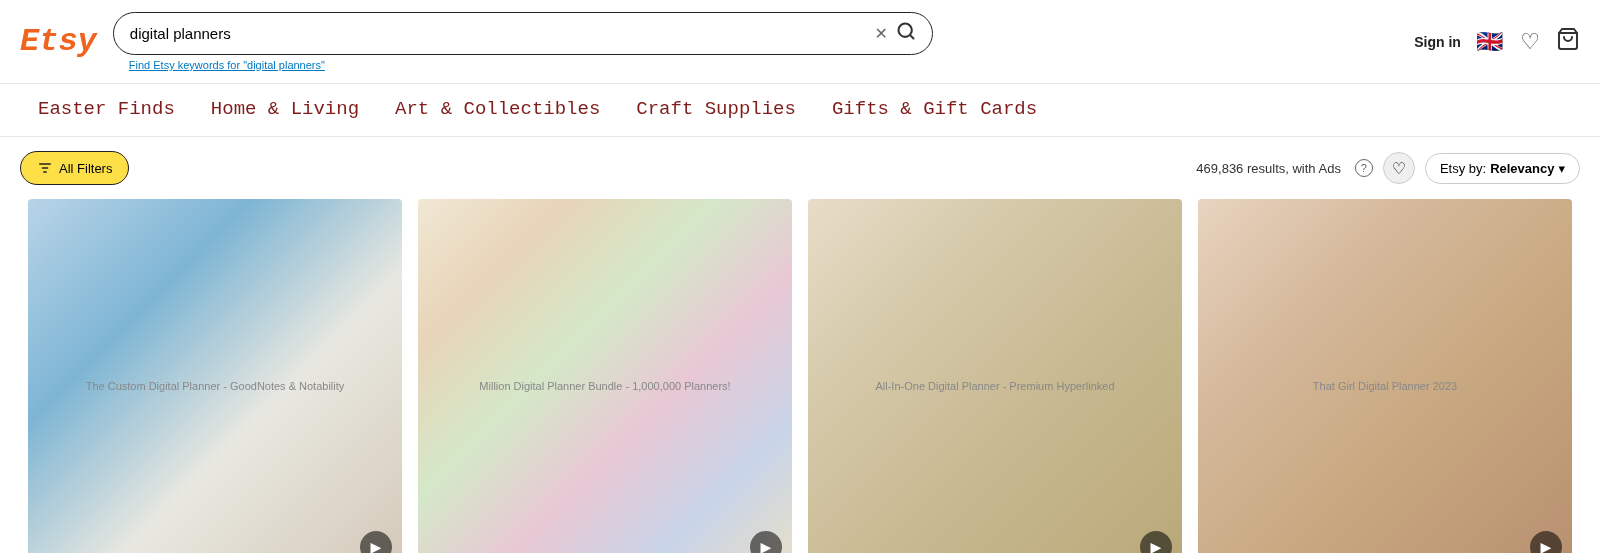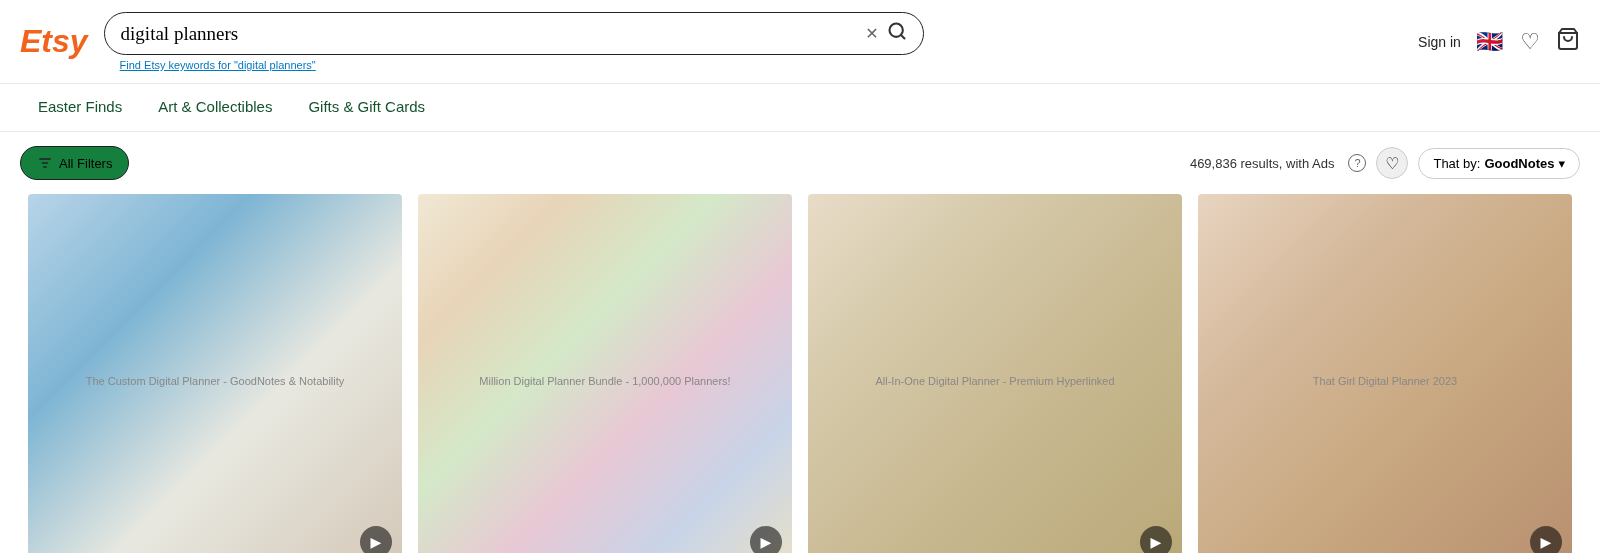--- a/index.html
+++ b/index.html
@@ -1,38 +1,38 @@
 <!DOCTYPE html>
 <html><head>
   <meta charset="utf-8">
   <style>
     * { box-sizing: border-box; margin: 0; padding: 0; }
     body { font-family: -apple-system, BlinkMacSystemFont, 'Segoe UI', sans-serif; background: #fff; font-size: 14px; color: #222; }
 
     
     .header { display: flex; align-items: center; padding: 12px 20px; border-bottom: 1px solid #e8e8e8; gap: 16px; }
-    .logo { color: #f1641e; font-size: 32px; font-weight: bold; font-style: italic; font-family: Liberation Sans, sans-serif; flex-shrink: 0; }
+    .logo { color: #f1641e; font-size: 32px; font-weight: bold; font-style: italic; font-family: Liberation Mono, monospace; flex-shrink: 0; }
     .search-container { flex: 1; max-width: 820px; position: relative; }
     .search-bar { display: flex; align-items: center; border: 1.5px solid #222; border-radius: 24px; padding: 8px 16px; background: #fff; }
-    .search-input { border: none; outline: none; flex: 1; font-size: 19px; font-family: Liberation Serif, serif; }
+    .search-input { border: none; outline: none; flex: 1; font-size: 15px; }
     .search-clear { color: #666; cursor: pointer; font-size: 16px; margin-right: 8px; }
     .search-icon-btn { background: none; border: none; cursor: pointer; font-size: 18px; }
     .search-hint { font-size: 11px; color: #0079c0; margin-top: 4px; margin-left: 16px; text-decoration: underline; cursor: pointer; }
     .header-actions { display: flex; align-items: center; gap: 16px; margin-left: auto; }
-    .sign-in { font-size: 14px; font-weight: 400; cursor: pointer; white-space: nowrap; }
+    .sign-in { font-size: 14px; font-weight: 700; cursor: pointer; white-space: nowrap; }
     .header-icon { font-size: 22px; cursor: pointer; color: #333; }
 
     
     .nav { display: flex; align-items: center; padding: 0 20px; border-bottom: 1px solid #e8e8e8; gap: 0; overflow-x: auto; }
-    .nav-item { padding: 14px 18px; font-size: 15px; color: #14532d; white-space: nowrap; cursor: pointer; text-decoration: none; border-bottom: 2px solid transparent; }
+    .nav-item { padding: 14px 18px; font-size: 19px; color: #7f1d1d; white-space: nowrap; cursor: pointer; text-decoration: none; border-bottom: 2px solid transparent; font-family: Liberation Mono, monospace; }
 
     
     .filter-bar { display: flex; align-items: center; padding: 14px 20px; justify-content: space-between; }
     .filter-left { display: flex; align-items: center; gap: 12px; }
-    .filter-btn { display: flex; align-items: center; gap: 6px; border: 1.5px solid #222; border-radius: 20px; padding: 8px 16px; font-size: 13px; cursor: pointer; background: #15803d; font-weight: 500; }
+    .filter-btn { display: flex; align-items: center; gap: 6px; border: 1.5px solid #222; border-radius: 20px; padding: 8px 16px; font-size: 13px; cursor: pointer; background: #fde047; font-weight: 500; }
     .filter-right { display: flex; align-items: center; gap: 10px; font-size: 13px; color: #333; }
     .results-count { font-size: 13px; color: #333; }
     .help-icon { display: inline-flex; align-items: center; justify-content: center; width: 18px; height: 18px; border-radius: 50%; border: 1.5px solid #666; font-size: 11px; color: #666; cursor: pointer; margin-left: 4px; }
     .wishlist-icon-btn { display: inline-flex; align-items: center; justify-content: center; width: 32px; height: 32px; border-radius: 50%; border: 1.5px solid #ccc; font-size: 16px; cursor: pointer; }
     .sort-btn { display: flex; align-items: center; gap: 4px; border: 1.5px solid #ccc; border-radius: 20px; padding: 7px 14px; font-size: 13px; cursor: pointer; background: #fff; }
     .sort-label { font-weight: 400; }
     .sort-value { font-weight: 700; }
 
     
     .product-grid { display: grid; grid-template-columns: repeat(4, 1fr); gap: 0; padding: 0 20px 20px; }
@@ -82,43 +82,45 @@
             <path d="M16 10a4 4 0 01-8 0"></path>
           </svg>
       </span>
     </div>
   </div>
 </header>
 
 <nav>
   <div class="nav" id="nav-container">
       <a class="nav-item" href="#">Easter Finds</a>
+      <a class="nav-item" href="#">Home &amp; Living</a>
       <a class="nav-item" href="#">Art &amp; Collectibles</a>
+      <a class="nav-item" href="#">Craft Supplies</a>
       <a class="nav-item" href="#">Gifts &amp; Gift Cards</a>
     </div>
 </nav>
 
 <div class="filter-bar">
   <div class="filter-left">
     <button class="filter-btn">
       <svg width="16" height="16" viewBox="0 0 24 24" fill="none" stroke="#222" stroke-width="2" stroke-linecap="round">
           <line x1="4" y1="6" x2="20" y2="6"></line>
           <line x1="8" y1="12" x2="16" y2="12"></line>
           <line x1="10" y1="18" x2="14" y2="18"></line>
         </svg>
       <span>All Filters</span>
     </button>
   </div>
   <div class="filter-right">
     <span class="results-count">469,836 results, with Ads</span>
     <span class="help-icon">?</span>
     <button class="wishlist-icon-btn">♡</button>
     <button class="sort-btn">
-      <span class="sort-label">That by:</span>
-      <span class="sort-value">GoodNotes</span>
+      <span class="sort-label">Etsy by:</span>
+      <span class="sort-value">Relevancy</span>
       <span>▾</span>
     </button>
   </div>
 </div>
 
 <div class="product-grid" id="product-grid">
     <div class="product-card">
     <div class="product-image-wrap">
       <div class="product-image-placeholder img-1">The Custom Digital Planner - GoodNotes &amp; Notability</div>
       <div class="play-btn">▶</div>

